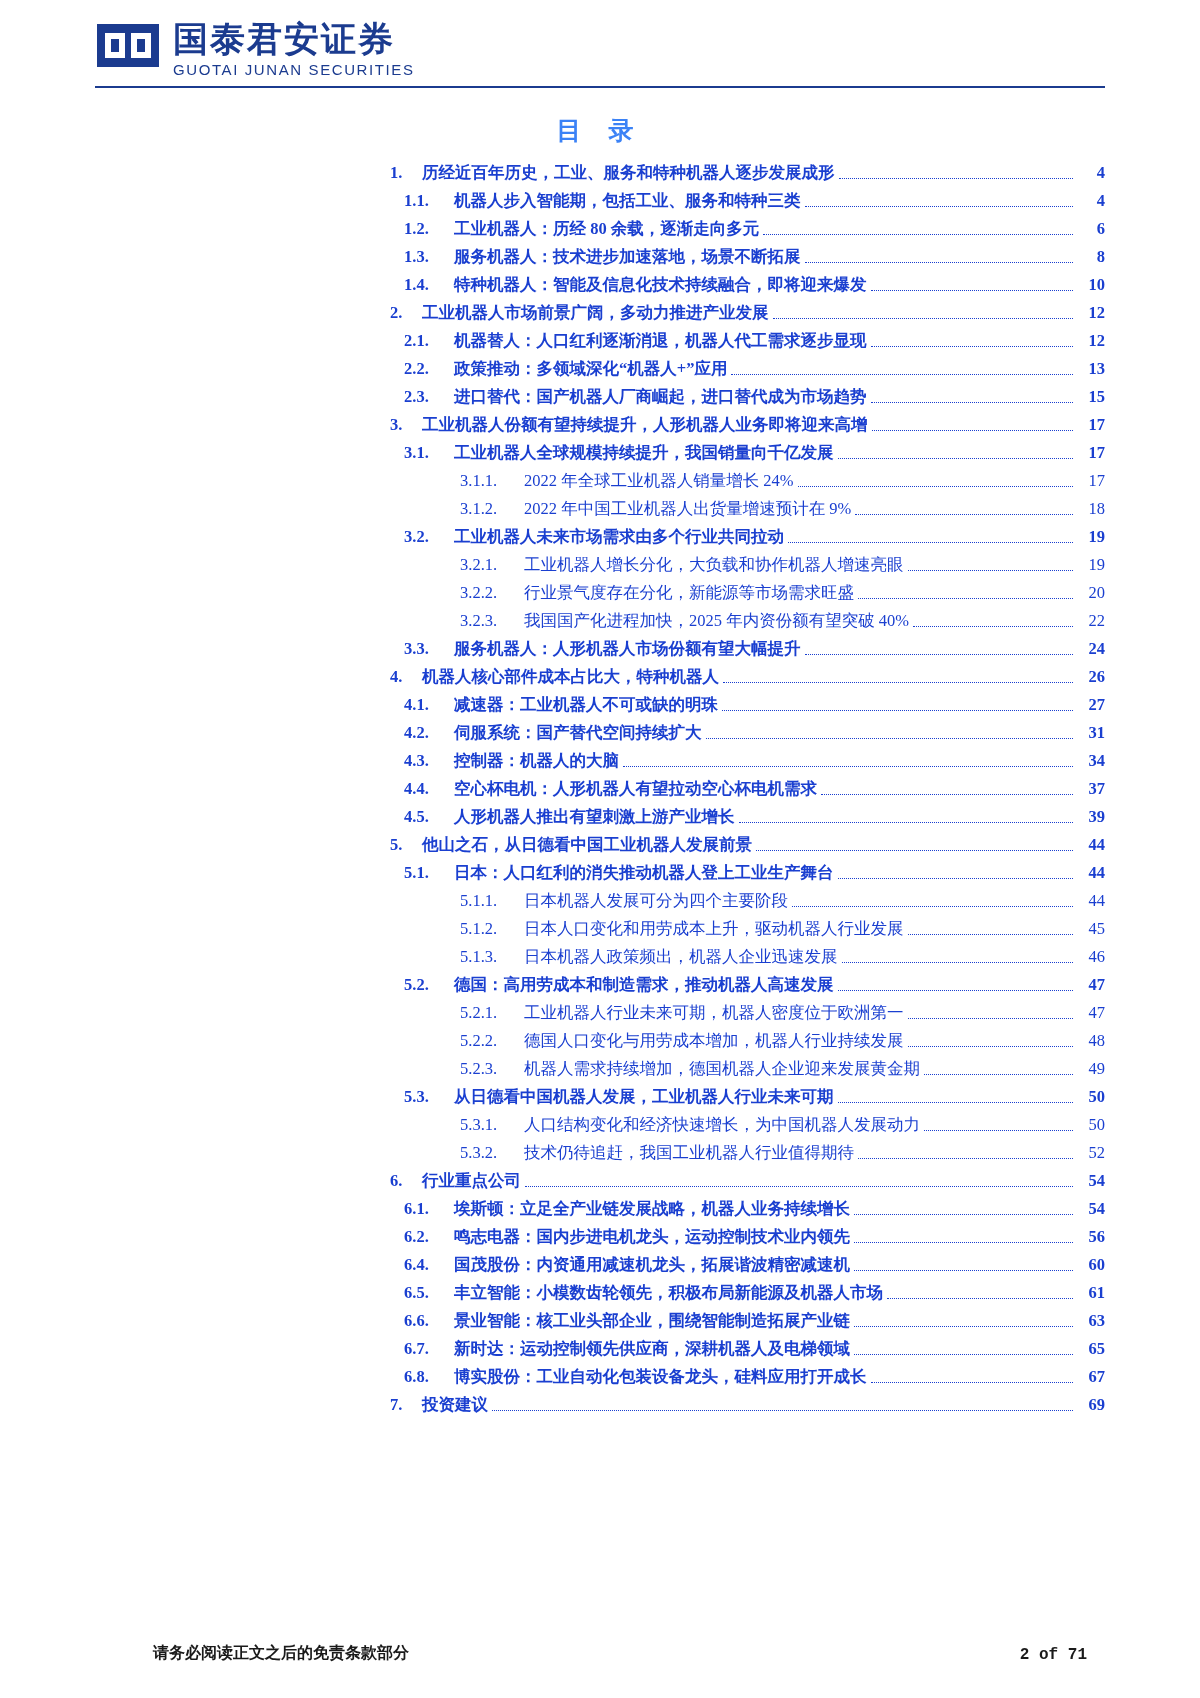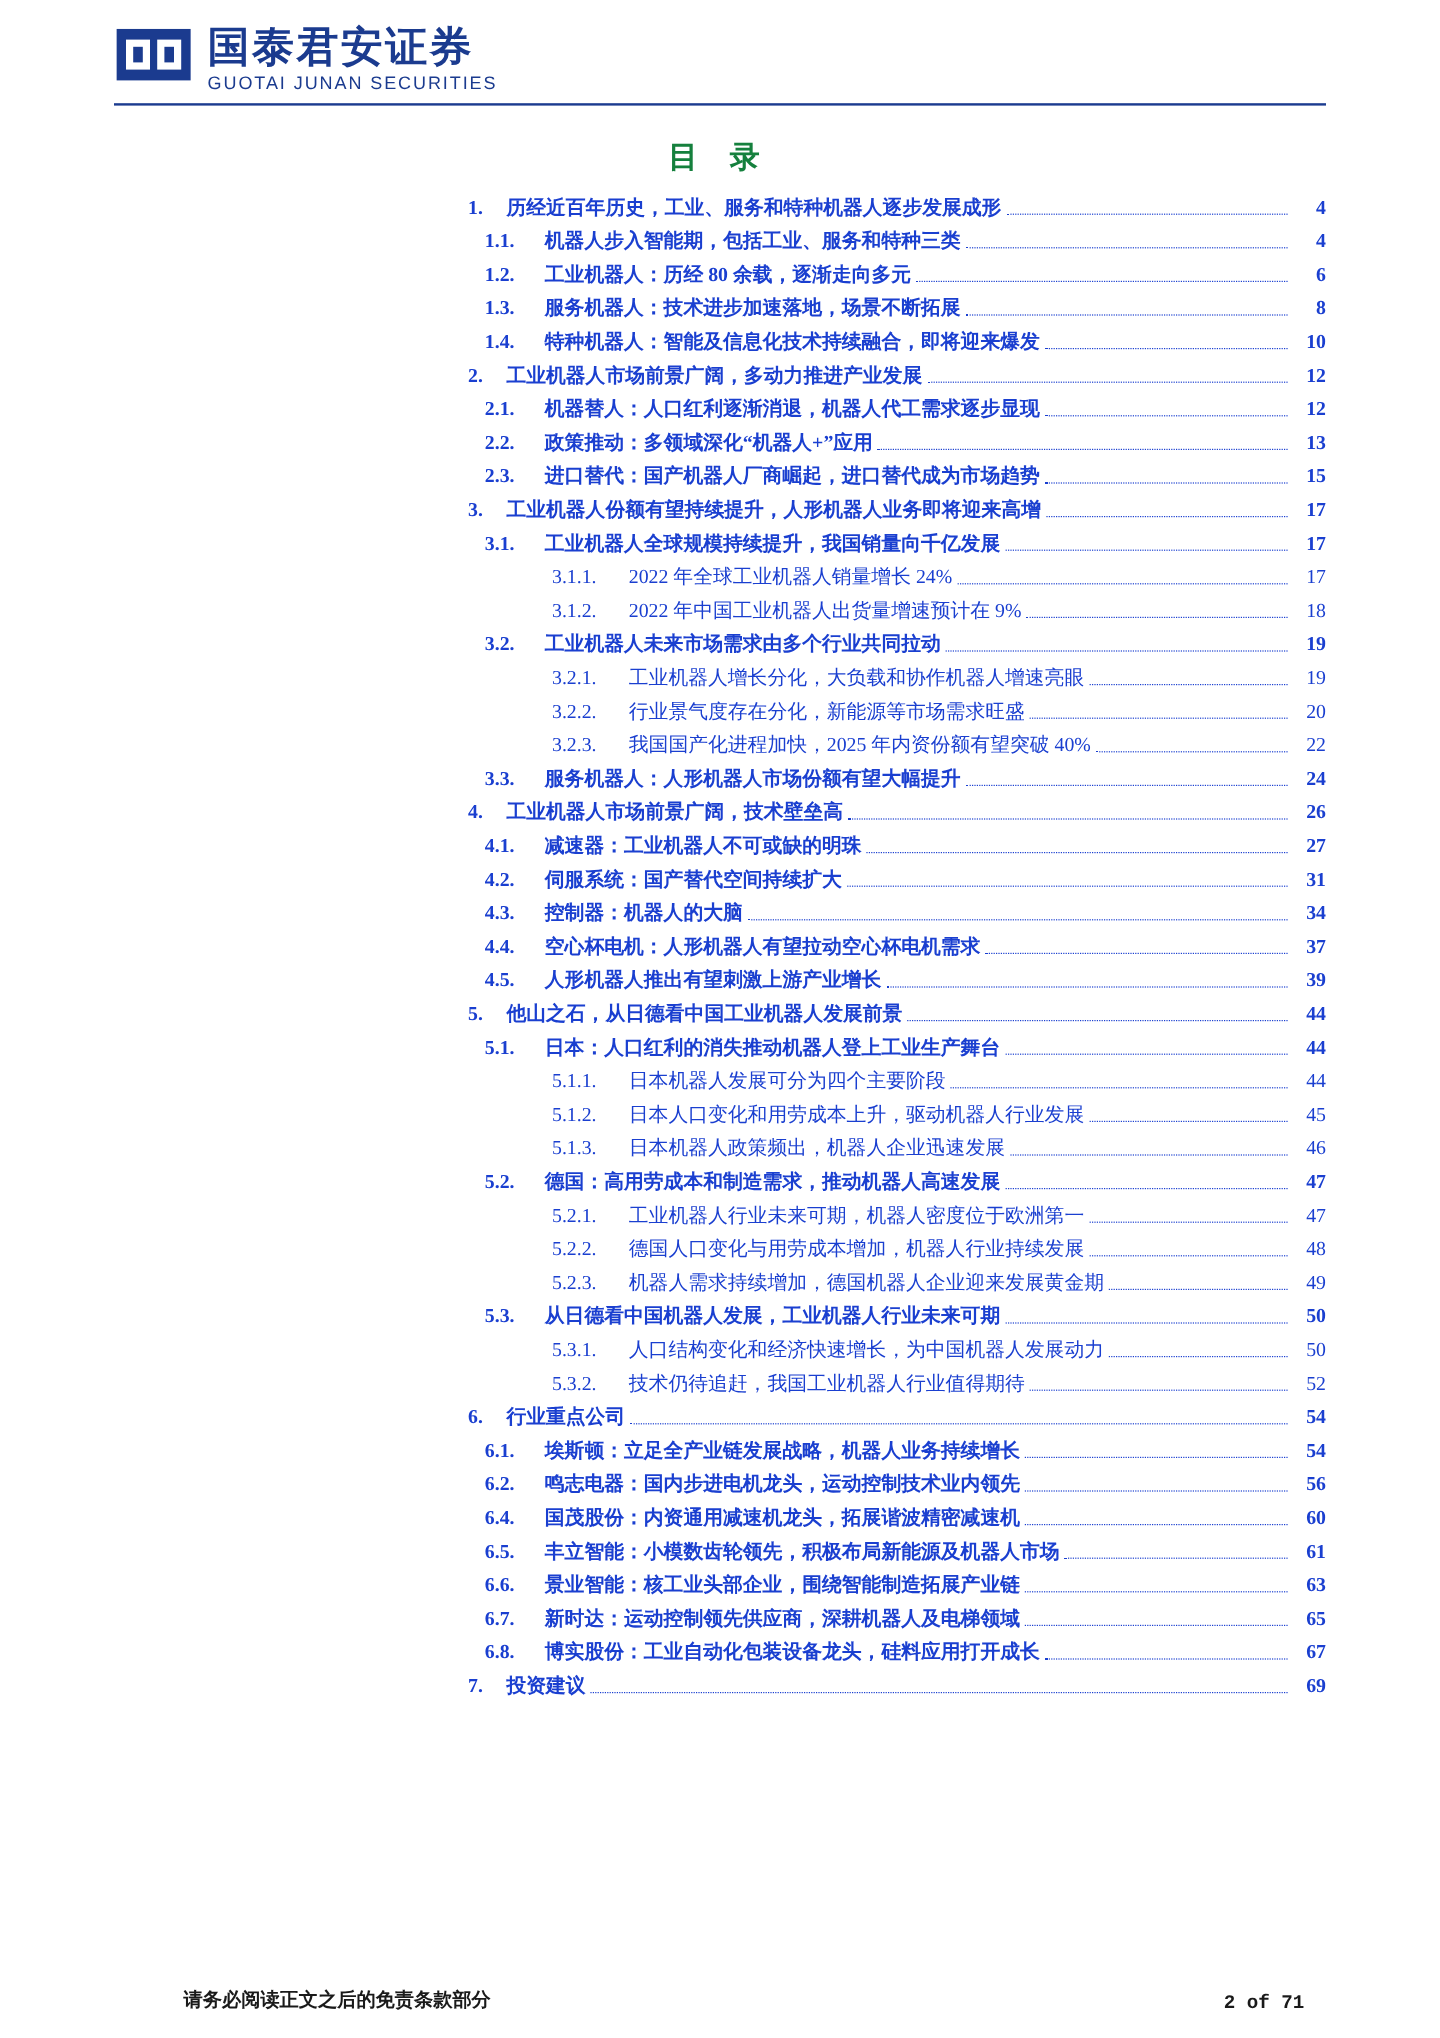--- a/index.html
+++ b/index.html
@@ -57,26 +57,26 @@
     text-align: center;
   }
   .header-rule {
     border: none;
     border-top: 2px solid #1b3b8f;
     margin: 6px 0 0 0;
   }
   
   .toc-title {
     text-align: center;
-    color: #15803d;
+    color: #3b82f6;
     font-size: 25px;
     font-weight: bold;
     letter-spacing: 10px;
     margin: 26px 0 18px 0;
-    font-family: Liberation Serif, serif;
+    font-family: Liberation Sans, sans-serif;
   }
   
   .toc {
     color: #1a3fd0;
     padding-left: 295px;
     padding-right: 0px;
   }
   .toc-row {
     display: flex;
     align-items: flex-end;
@@ -115,21 +115,21 @@
   .lvl3 { margin-left: 70px; font-weight: normal; }
   .lvl3 .toc-num { width: 58px; }
 
   .lvl1 .toc-dots { border-bottom-width: 1.8px; }
 
   
   .footer {
     position: absolute;
     left: 95px;
     right: 95px;
-    bottom: 20px;
+    bottom: 34px;
     display: flex;
     align-items: flex-end;
     justify-content: space-between;
     font-size: 16px;
     font-weight: bold;
     color: #1a1a1a;
   }
   .footer-left {
     padding-left: 58px;
     font-family: "Liberation Serif", serif;
@@ -265,21 +265,21 @@
         <span class="toc-page">22</span>
       </div>
       <div class="toc-row lvl2">
         <span class="toc-num">3.3.</span>
         <span class="toc-label">服务机器人：人形机器人市场份额有望大幅提升</span>
         <span class="toc-dots"></span>
         <span class="toc-page">24</span>
       </div>
       <div class="toc-row lvl1">
         <span class="toc-num">4.</span>
-        <span class="toc-label">工业机器人市场前景广阔，技术壁垒高</span>
+        <span class="toc-label">机器人核心部件成本占比大，特种机器人</span>
         <span class="toc-dots"></span>
         <span class="toc-page">26</span>
       </div>
       <div class="toc-row lvl2">
         <span class="toc-num">4.1.</span>
         <span class="toc-label">减速器：工业机器人不可或缺的明珠</span>
         <span class="toc-dots"></span>
         <span class="toc-page">27</span>
       </div>
       <div class="toc-row lvl2">

